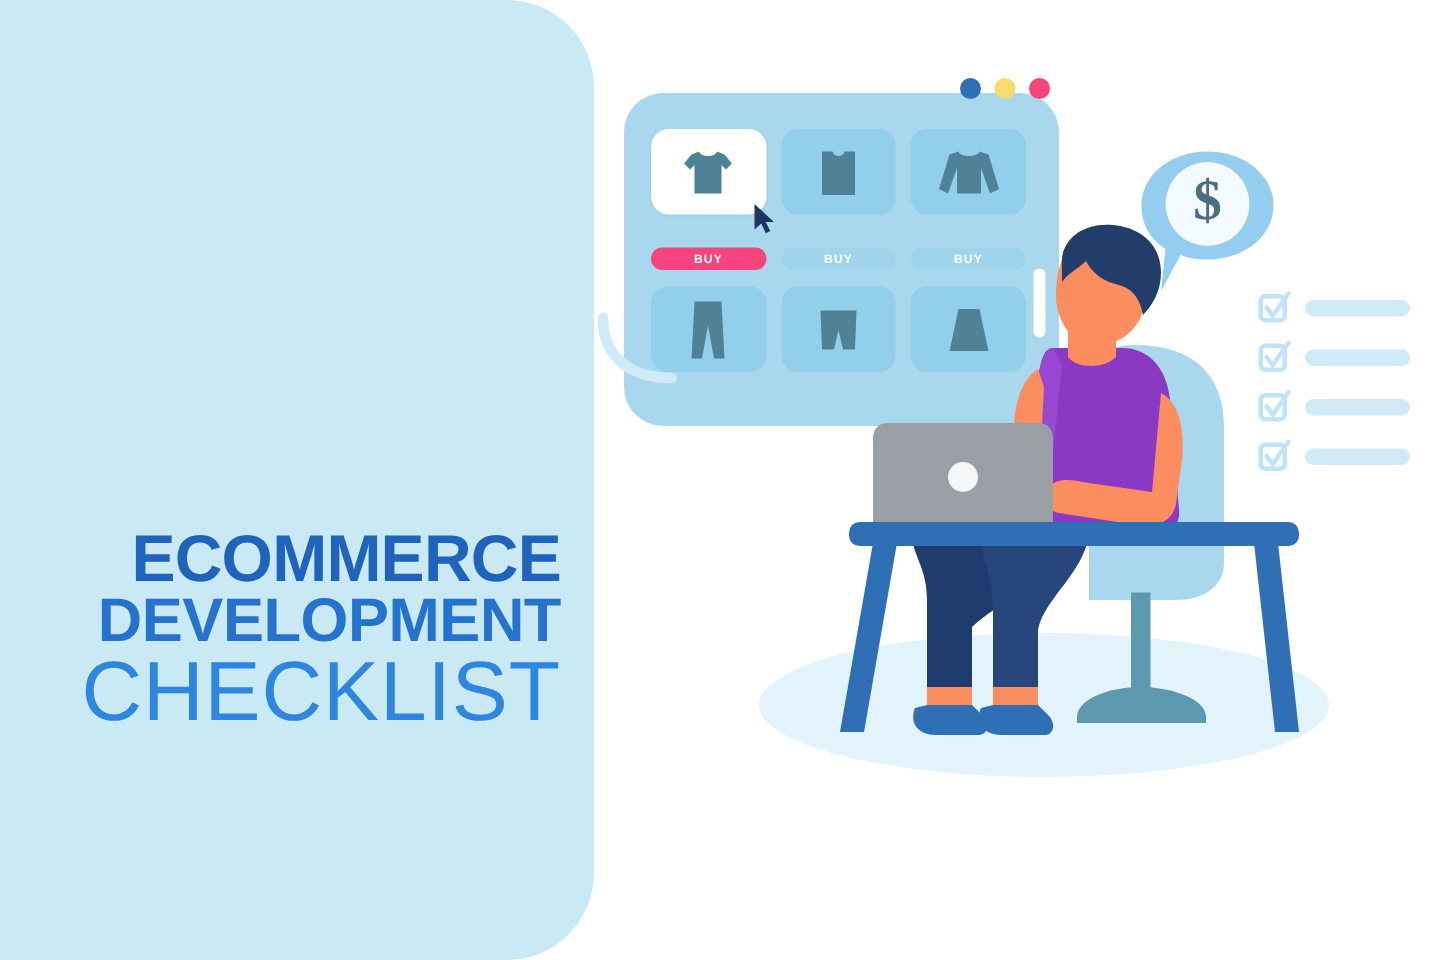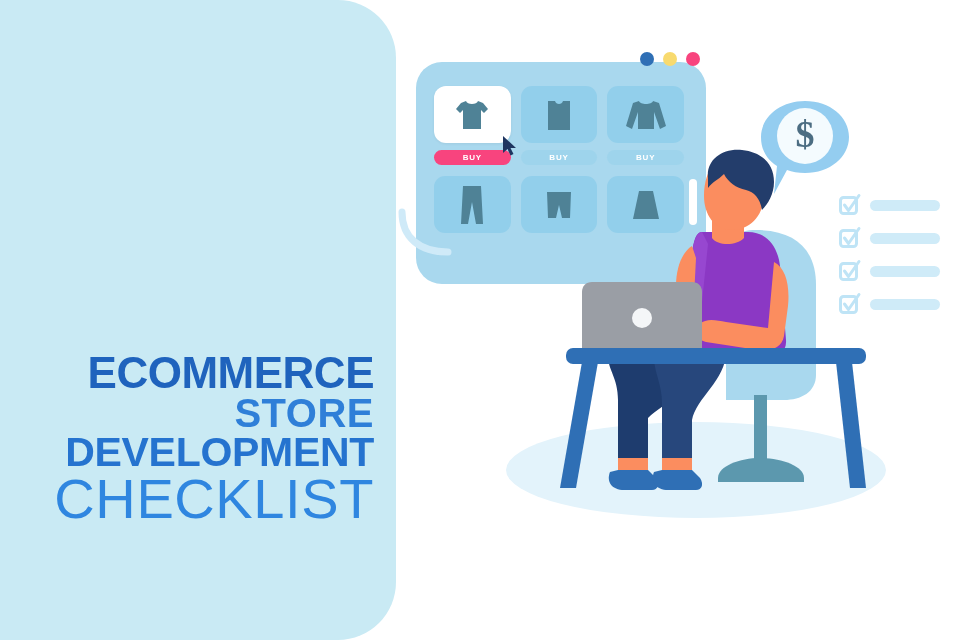--- a/index.html
+++ b/index.html
@@ -124,21 +124,21 @@
     display: flex;
     align-items: center;
     justify-content: center;
   }
   .cell-top.selected {
     background: #ffffff;
     border-radius: 12px;
     box-shadow: 0 1px 3px rgba(0,0,0,0.06);
   }
   .buy-row {
-    margin-top: 7px;
+    margin-top: 22px;
     height: 15px;
     border-radius: 9px;
     background: #9ed4ec;
     display: flex;
     align-items: center;
     justify-content: center;
     font-size: 8px;
     font-weight: 700;
     letter-spacing: 0.8px;
     color: #ffffff;
@@ -237,21 +237,20 @@
 </style>
 </head>
 <body>
 
 <div id="canvas">
 
   <div class="left-panel"></div>
 
   <div class="headline">
     <span class="hl-line hl-1">Ecommerce</span>
-    <span class="hl-line hl-2">Store</span>
     <span class="hl-line hl-3">Development</span>
     <span class="hl-line hl-4">Checklist</span>
   </div>
 
   <div class="illustration">
 
     <svg class="scene" viewBox="0 0 564 640">
       <ellipse cx="300" cy="470" rx="190" ry="48" fill="#e3f3fb"></ellipse>
     </svg>
 

